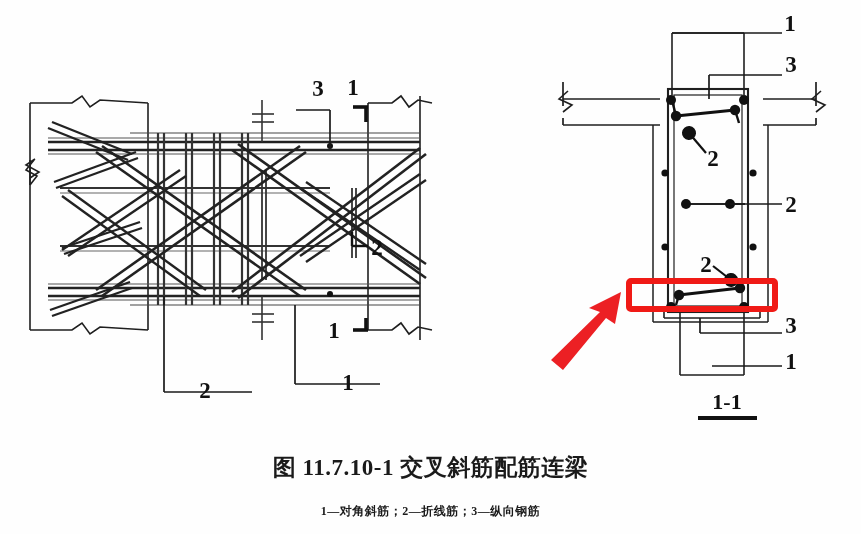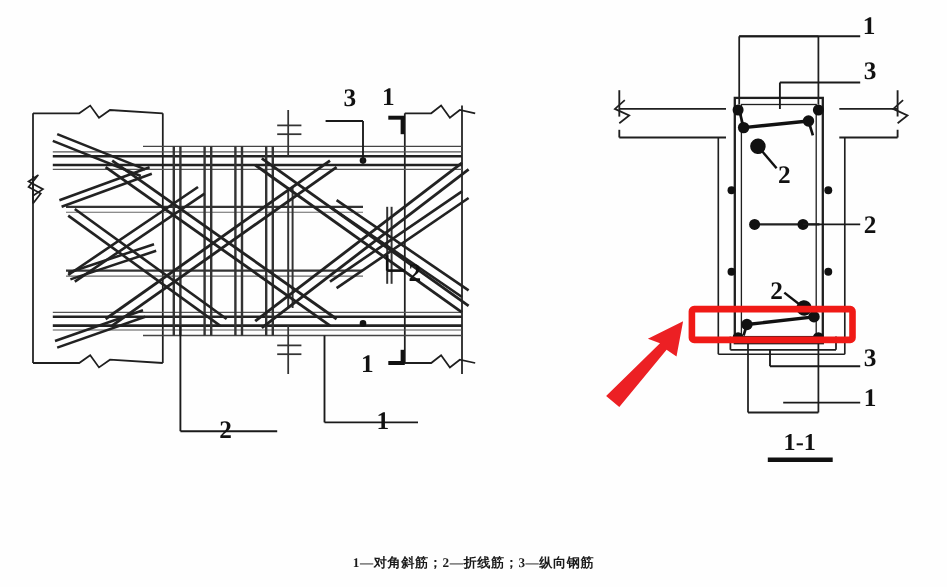--- a/index.html
+++ b/index.html
@@ -363,15 +363,16 @@
       <path d="M698,418 L757,418" stroke="#111" stroke-width="4"></path>
     </g>
 
     <g>
       <rect x="629" y="281" width="146" height="28" fill="none" stroke="#f01a16" stroke-width="6" rx="2"></rect>
       <path d="M551,360 L600,312 L589,308 L621,292 L615,324 L606,318 L563,370 Z" fill="#ec2024" stroke="none"></path>
     </g>
   </svg>
 
 
+  <div class="cap" id="caption-title">图 11.7.10-1   交叉斜筋配筋连梁</div>
   <div class="cap" id="caption-legend">1—对角斜筋；2—折线筋；3—纵向钢筋</div>
 
 </div>
 
 </body></html>

